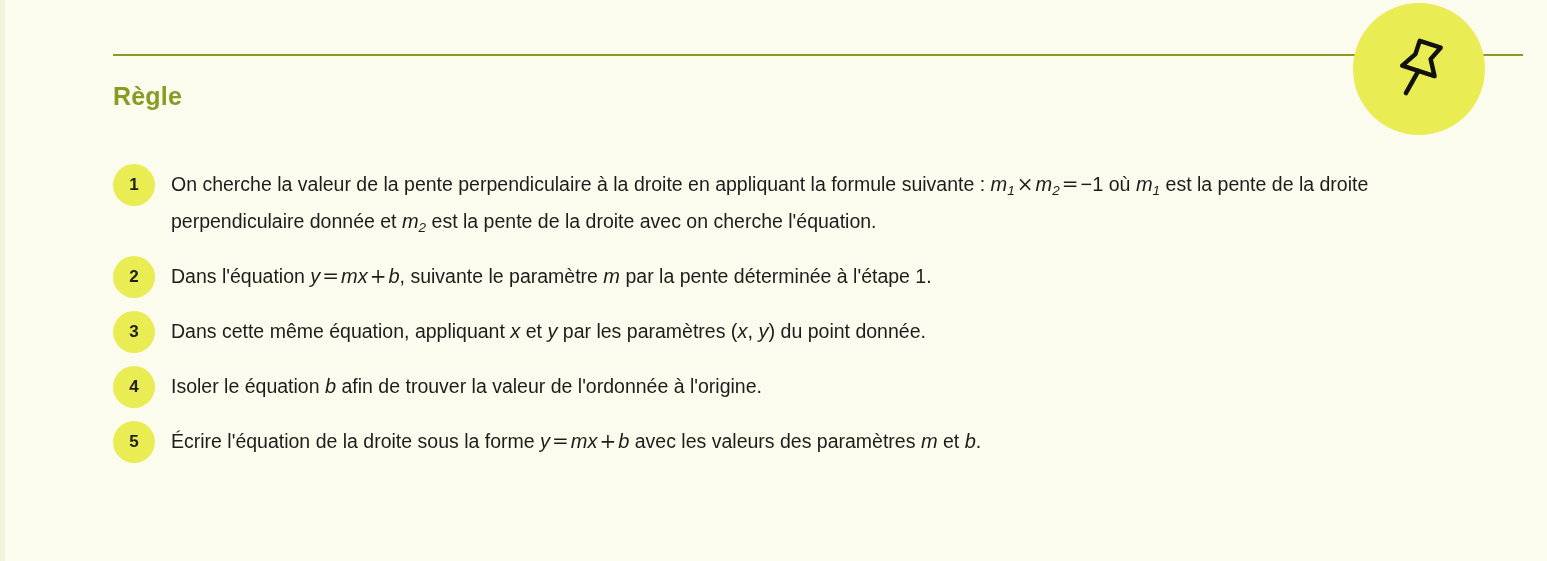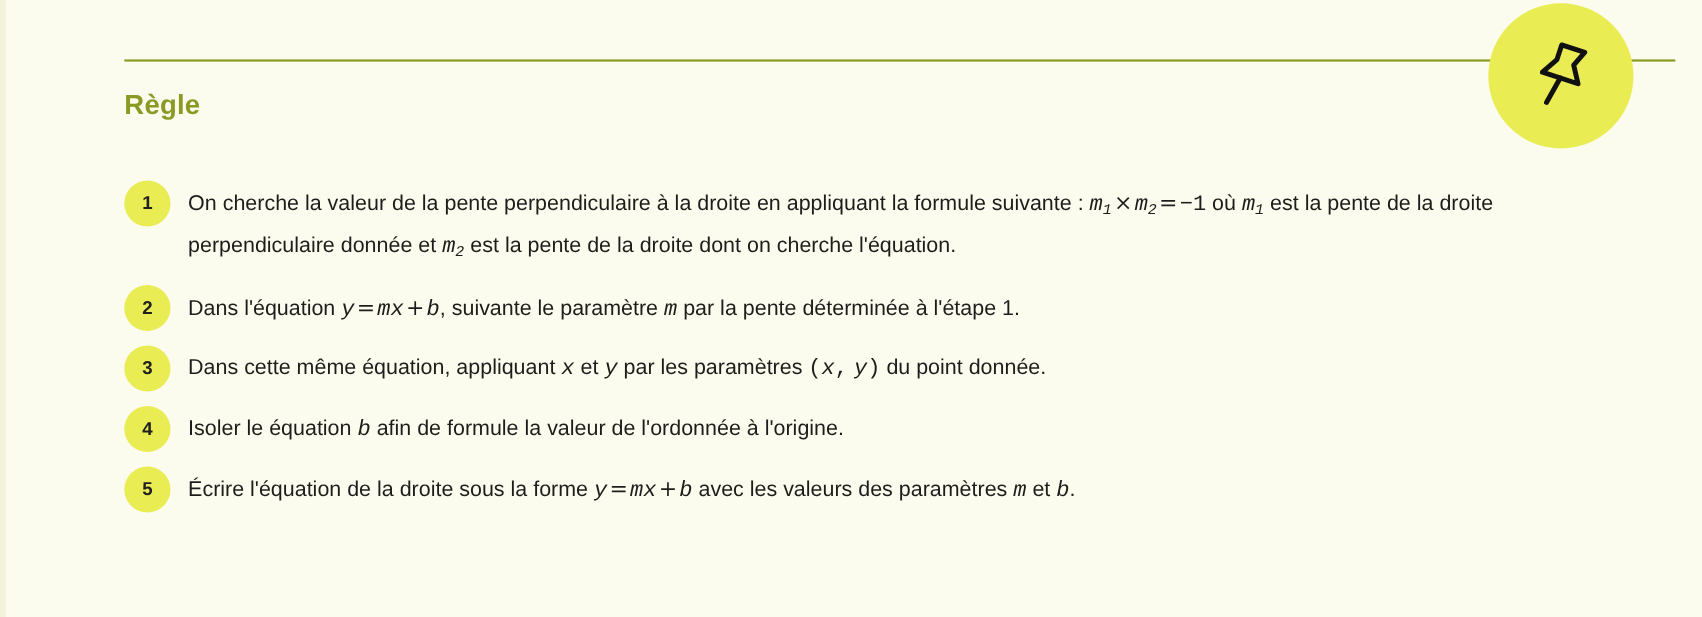--- a/index.html
+++ b/index.html
@@ -101,21 +101,21 @@
   .step-text {
     font-size: 19.5px;
     line-height: 31px;
     color: #1d1d1b;
     padding-top: 5px;
     max-width: 1320px;
   }
 
   
   .m {
-    font-family: Liberation Mono, monospace;
+    font-family: Liberation Sans, sans-serif;
     font-style: italic;
     font-size: 20px;
     text-align: right;
   }
   .m.up {
     font-style: normal;
   }
   .m sub {
     font-size: 0.68em;
     font-style: italic;
@@ -152,21 +152,21 @@
   <div class="steps">
 
     <div class="step">
       <div class="step-num">1</div>
       <div class="step-text"><span>On cherche la valeur de la pente perpendiculaire à la droite en appliquant la formule suivante :</span>
         <span class="m"><span>m</span><sub>1</sub></span><span class="op">×</span><span class="m"><span>m</span><sub>2</sub></span><span class="op">=</span><span class="m up">−1</span>
         <span>où</span>
         <span class="m"><span>m</span><sub>1</sub></span>
         <span>est la pente de la droite perpendiculaire donnée et</span>
         <span class="m"><span>m</span><sub>2</sub></span>
-        <span>est la pente de la droite dont on cherche l'équation.</span>
+        <span>est la pente de la droite avec on cherche l'équation.</span>
       </div>
     </div>
 
     <div class="step">
       <div class="step-num">2</div>
       <div class="step-text"><span>Dans l'équation</span>
         <span class="m">y</span><span class="op">=</span><span class="m">mx</span><span class="op">+</span><span class="m">b</span><span>, suivante le paramètre</span>
         <span class="m">m</span>
         <span>par la pente déterminée à l'étape 1.</span>
       </div>
@@ -181,21 +181,21 @@
         <span>par les paramètres</span>
         <span class="m up">(</span><span class="m">x</span><span class="m up">,</span> <span class="m">y</span><span class="m up">)</span>
         <span>du point donnée.</span>
       </div>
     </div>
 
     <div class="step">
       <div class="step-num">4</div>
       <div class="step-text"><span>Isoler le équation</span>
         <span class="m">b</span>
-        <span>afin de formule la valeur de l'ordonnée à l'origine.</span>
+        <span>afin de trouver la valeur de l'ordonnée à l'origine.</span>
       </div>
     </div>
 
     <div class="step">
       <div class="step-num">5</div>
       <div class="step-text"><span>Écrire l'équation de la droite sous la forme</span>
         <span class="m">y</span><span class="op">=</span><span class="m">mx</span><span class="op">+</span><span class="m">b</span>
         <span>avec les valeurs des paramètres</span>
         <span class="m">m</span>
         <span>et</span>

